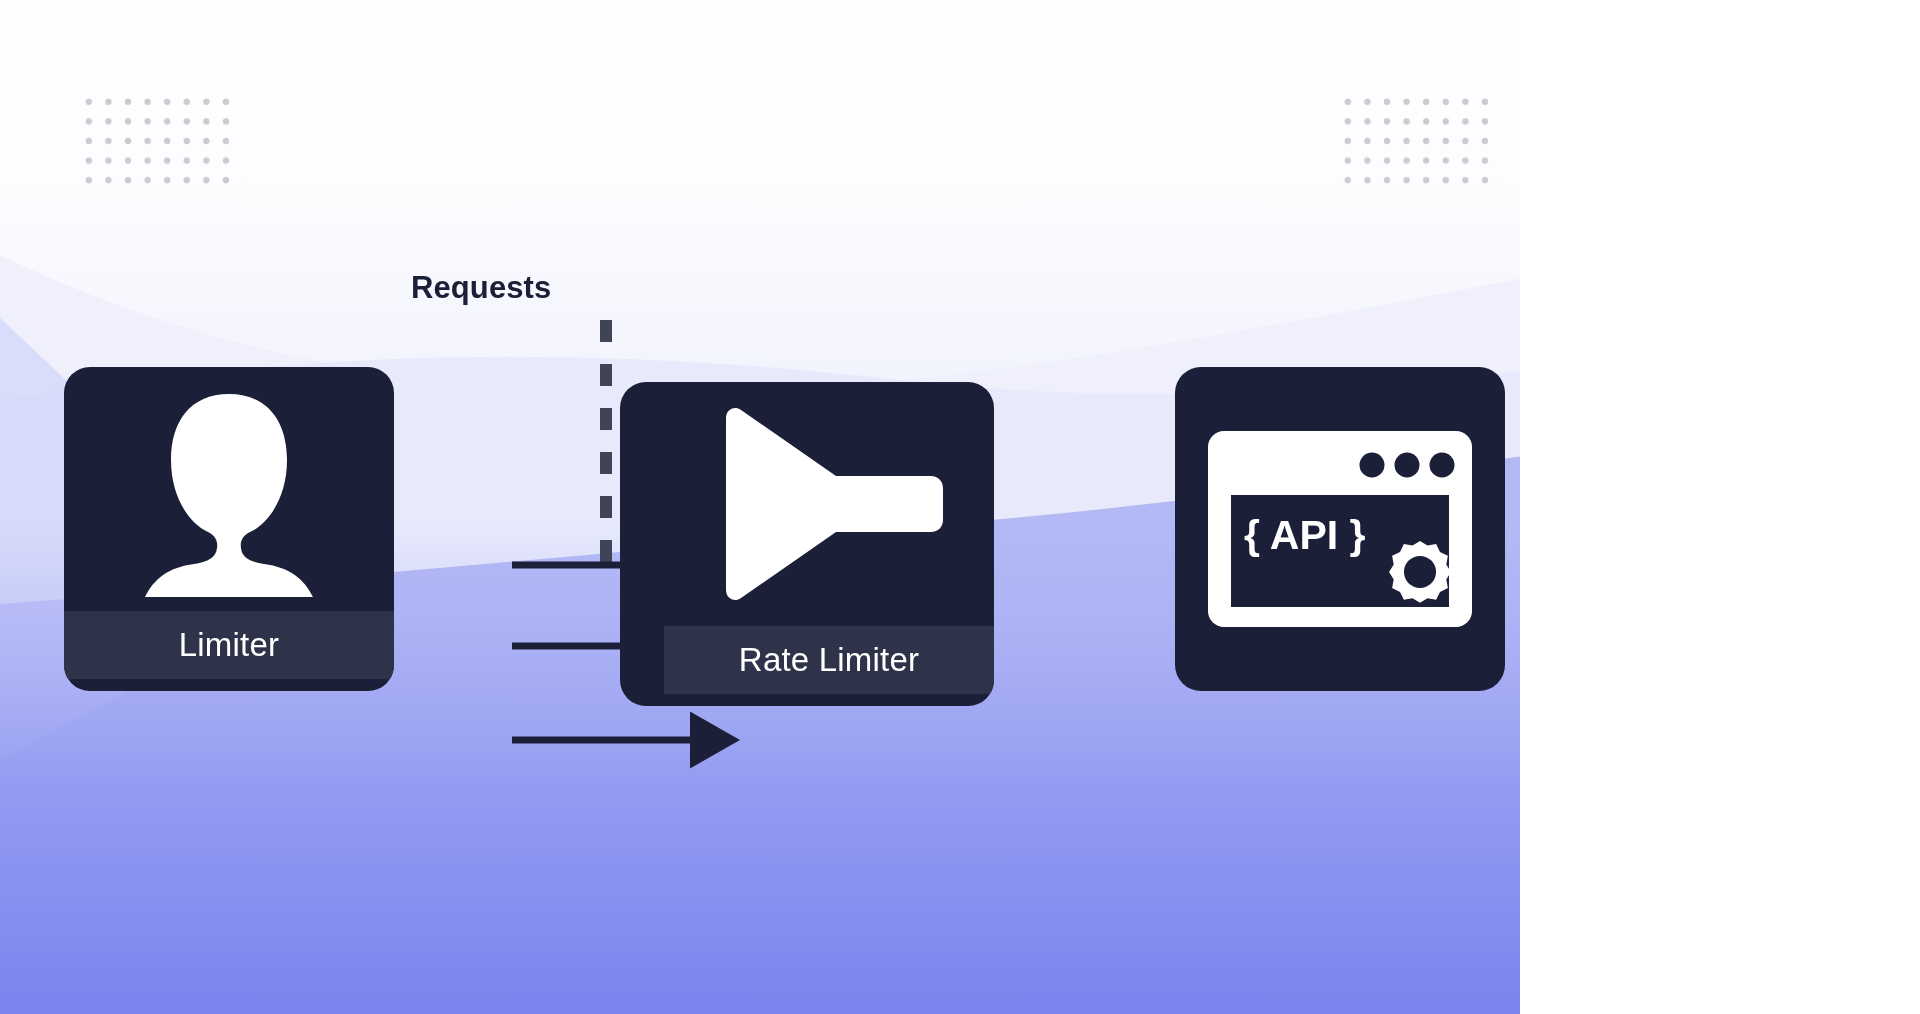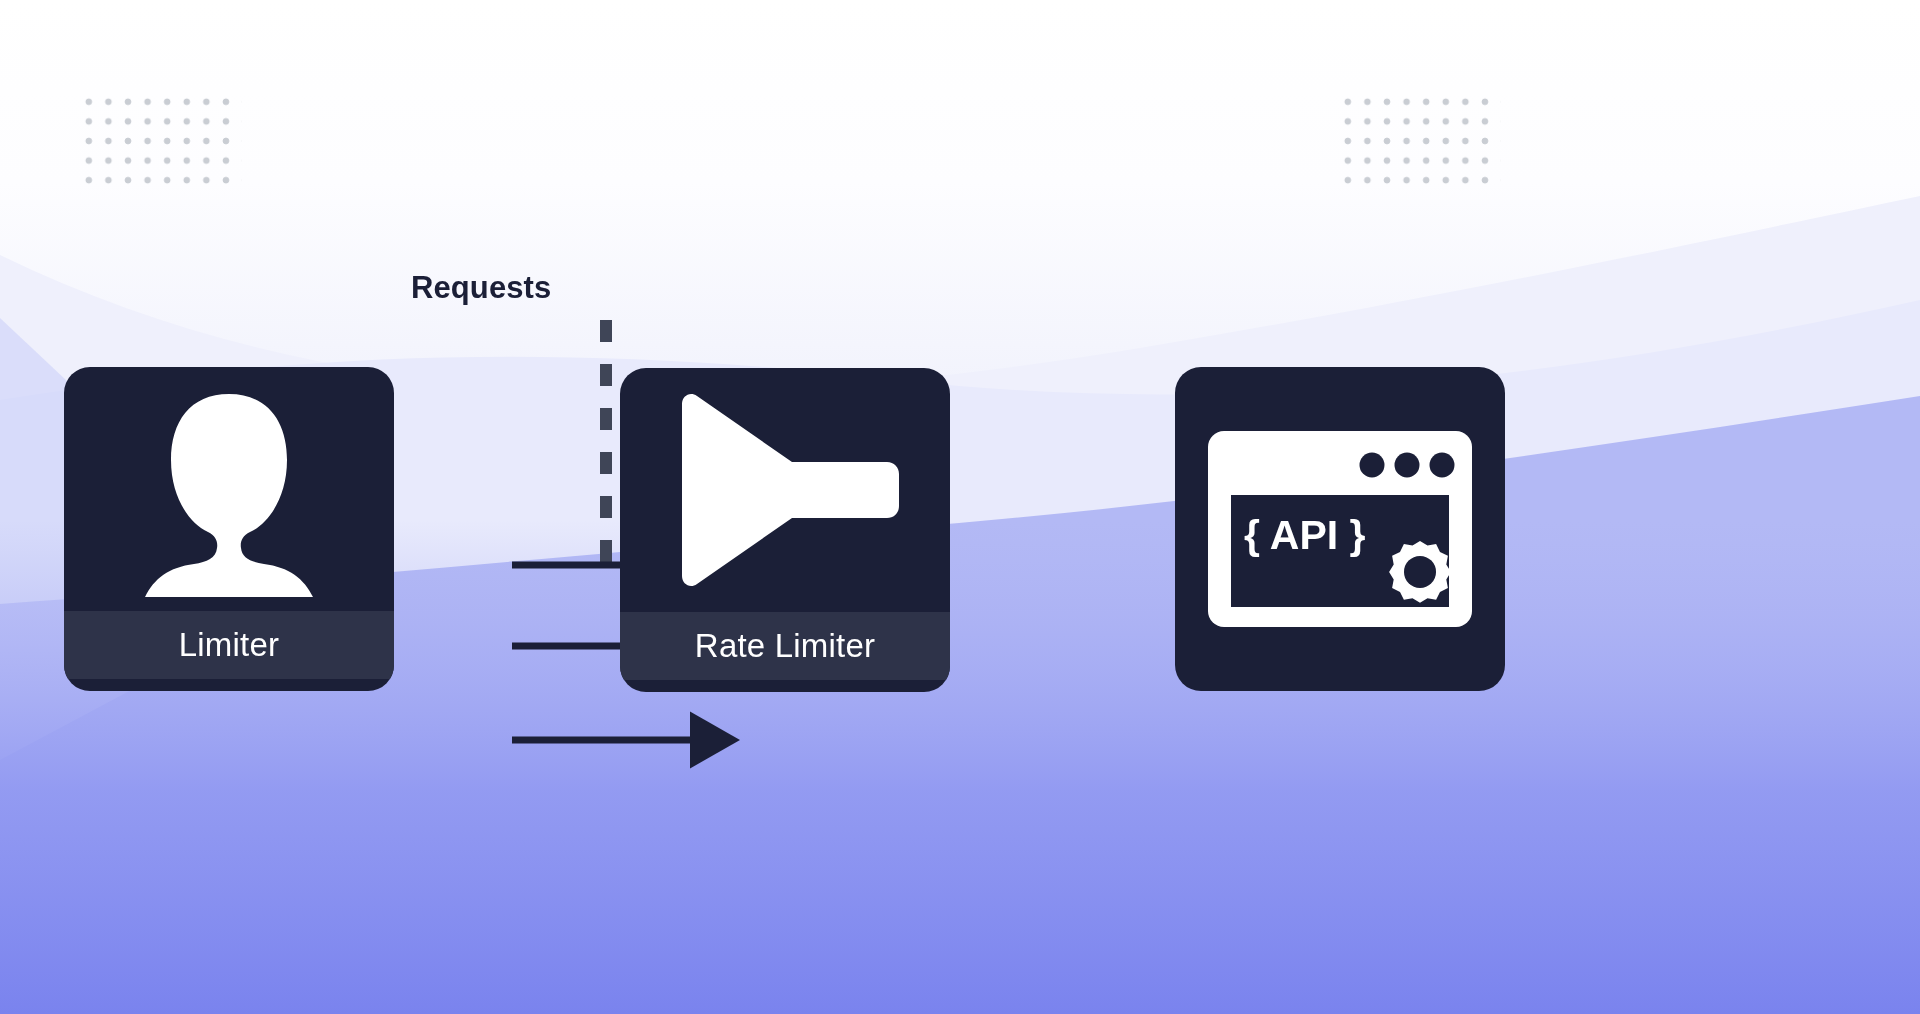--- a/index.html
+++ b/index.html
@@ -2,21 +2,21 @@
 <html><head>
 <meta charset="utf-8">
 <style>
   html, body {
     margin: 0;
     padding: 0;
     background: #ffffff;
   }
   #stage {
     position: relative;
-    width: 1920px;
+    width: 1520px;
     height: 1014px;
     overflow: hidden;
     font-family: "Liberation Sans", sans-serif;
     background: #ffffff;
   }
 
   
   .bg-base {
     position: absolute;
     inset: 0;
@@ -55,21 +55,21 @@
     width: 330px;
     height: 324px;
     border-radius: 26px;
     background: #1b1f37;
     overflow: hidden;
     display: flex;
     flex-direction: column;
     text-align: center;
   }
   #node-client      { left: 64px;   top: 367px; }
-  #node-ratelimiter { left: 620px;  top: 368px; }
+  #node-ratelimiter { left: 620px;  top: 382px; padding-left: 44px; }
   #node-api         { left: 1175px; top: 367px; }
 
   .node-icon {
     flex: 1 1 auto;
     position: relative;
     display: flex;
     align-items: center;
     justify-content: center;
   }
   .node-label {

